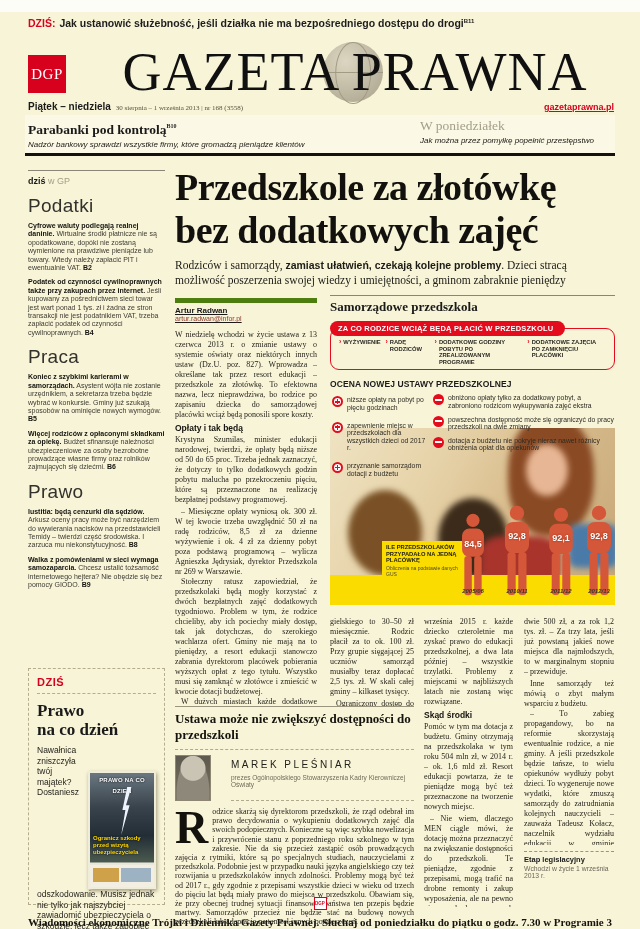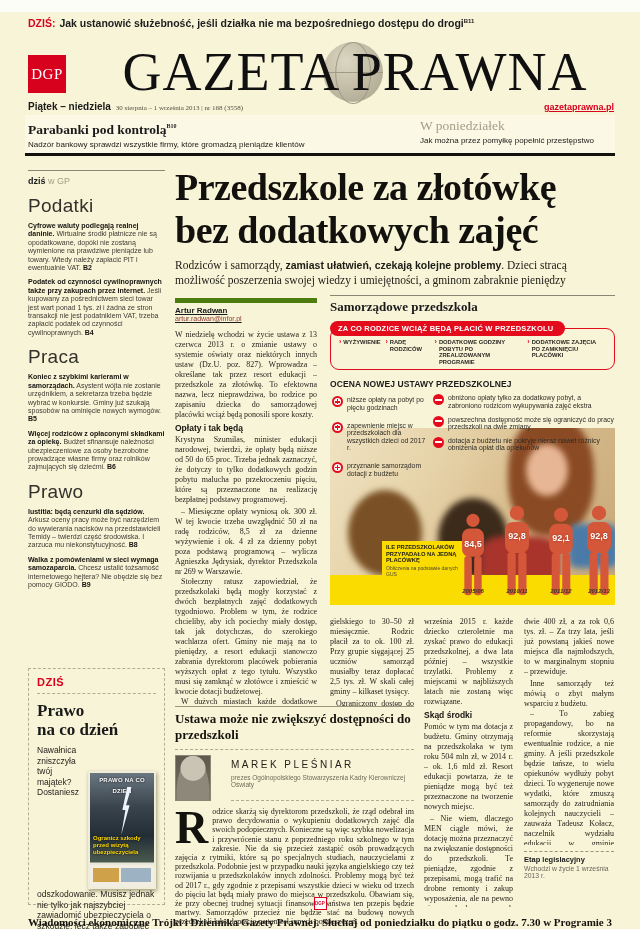--- a/index.html
+++ b/index.html
@@ -39,21 +39,21 @@
   .dateline .site { margin-left:auto; color:#d7001d; font-weight:bold; font-size:9px;text-decoration:underline; }
 
   
   .teaser-band { position:absolute; left:25px; top:115px; width:590px; height:41px;
     background:#fbf8e6; border-bottom:3px solid #14120e; }
   .teaser-left { position:absolute; left:3px; top:3px; width:360px; }
   .teaser-right { position:absolute; left:395px; top:3px; width:192px; }
   .teaser-title { font-family:"Liberation Serif",serif; font-weight:bold; font-size:13.5px; line-height:16px; }
   .teaser-title sup { font-size:6px; }
   .teaser-title.gray { color:#a49e87; font-weight:normal; }
-  .teaser-sub { font-size:8px; margin-top:2px; color:#22201a; }
+  .teaser-sub { font-size:8px; margin-top:2px; color:#22201a;font-style:italic; }
 
   
   .sidebar { position:absolute; left:28px; top:170px; width:137px; }
   .sidebar-rule { border-top:1px solid #8a8574; margin-bottom:5px; }
   .sidebar-head { font-size:9px; }
   .sidebar-head b { color:#1a1a1a; }
   .sidebar-head .lt { color:#a39d86; }
   .sidebar h2 { font-weight:300; font-size:19px; color:#33312b; margin:9px 0 5px; letter-spacing:.3px; }
   .sb-item { font-size:7px; line-height:8.4px; color:#3c3a32; margin-bottom:6px; text-align:left; }
   .sb-item .lead, .sb-item .ref { font-weight:bold; color:#15140f; }
@@ -282,21 +282,21 @@
 
   <div class="bodycol" id="col3">
     <p>września 2015 r. każde dziecko czteroletnie ma zyskać prawo do edukacji przedszkolnej, a dwa lata później – wszystkie trzylatki. Problemy z miejscami w najbliższych latach nie zostaną więc rozwiązane.</p>
     <p class="colsub">Skąd środki</p>
     <p>Pomóc w tym ma dotacja z budżetu. Gminy otrzymają na przedszkolaka w tym roku 504 mln zł, w 2014 r. – ok. 1,6 mld zł. Resort edukacji powtarza, że te pieniądze mogą być też przeznaczone na tworzenie nowych miejsc.</p>
     <p class="ind">– Nie wiem, dlaczego MEN ciągle mówi, że dotację można przeznaczyć na zwiększanie dostępności do przedszkoli. Te pieniądze, zgodnie z przepisami, mogą trafić na drobne remonty i zakup wyposażenia, ale na pewno nie na budowę nowych obiektów. Ta dotacja jest tylko niewielką rekompensatą za niższe opłaty dla opiekunów – mówi Marek Olszewski, wójt gminy Lubicz, wiceprezes Związku Gmin Wiejskich RP.</p>
 
   </div>
 
   <div class="bodycol" id="col4">
-    <p>dwie 400 zł, a za rok 0,6 tys. zł. – Za trzy lata, jeśli już powstaną jakieś nowe miejsca dla najmłodszych, to w marginalnym stopniu – przewiduje.</p>
+    <p>dwie 500 zł, a za rok 1,2 tys. zł. – Za trzy lata, jeśli już powstaną jakieś nowe miejsca dla najmłodszych, to w marginalnym stopniu – przewiduje.</p>
     <p class="ind">Inne samorządy też mówią o zbyt małym wsparciu z budżetu.</p>
     <p class="ind">– To zabieg propagandowy, bo na reformie skorzystają ewentualnie rodzice, a nie gminy. A jeśli przedszkole będzie tańsze, to wielu opiekunów wydłuży pobyt dzieci. To wygeneruje nowe wydatki, które zmuszą samorządy do zatrudniania kolejnych nauczycieli – zauważa Tadeusz Kołacz, naczelnik wydziału edukacji w gminie Chrzanów.</p>
     <p class="ind">Zaznacza, że wiele gmin nie ma przedszkoli, a tylko zerówki dla pięciolatków i sześciolatków. – Nie zbudują nowych przedszkoli, bo ich na to nie stać – dodaje.</p>
 
   </div>
 
   <div class="legis">
     <div class="lab">Etap legislacyjny</div>
     <div class="txt">Wchodzi w życie 1 września 2013 r.</div>
   </div>

